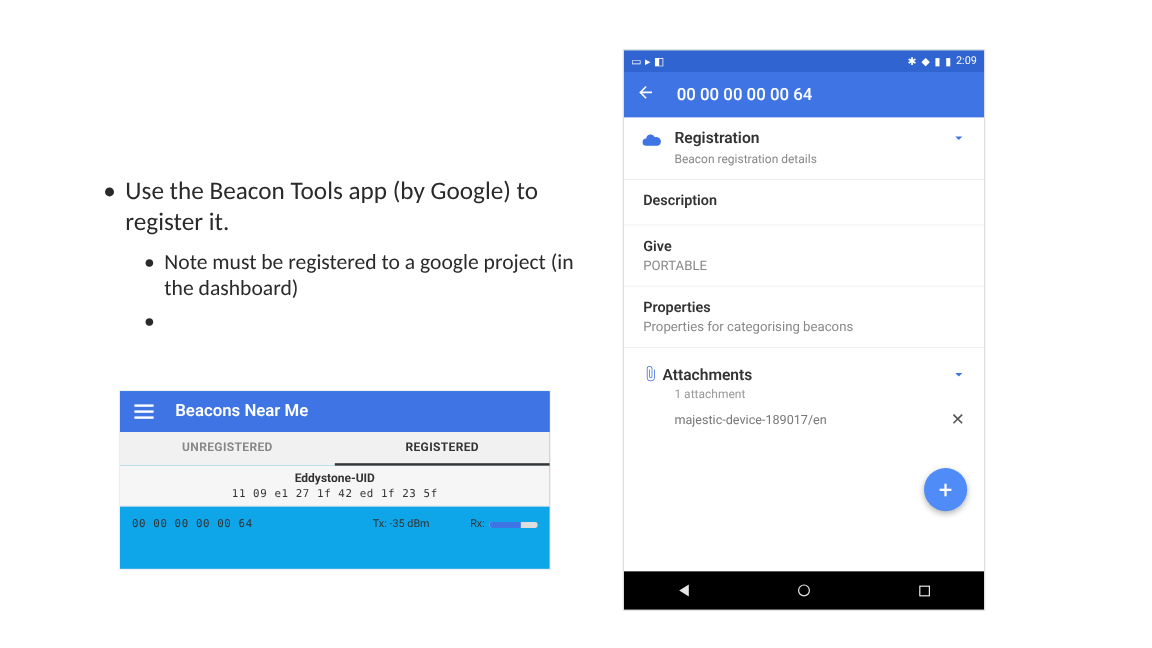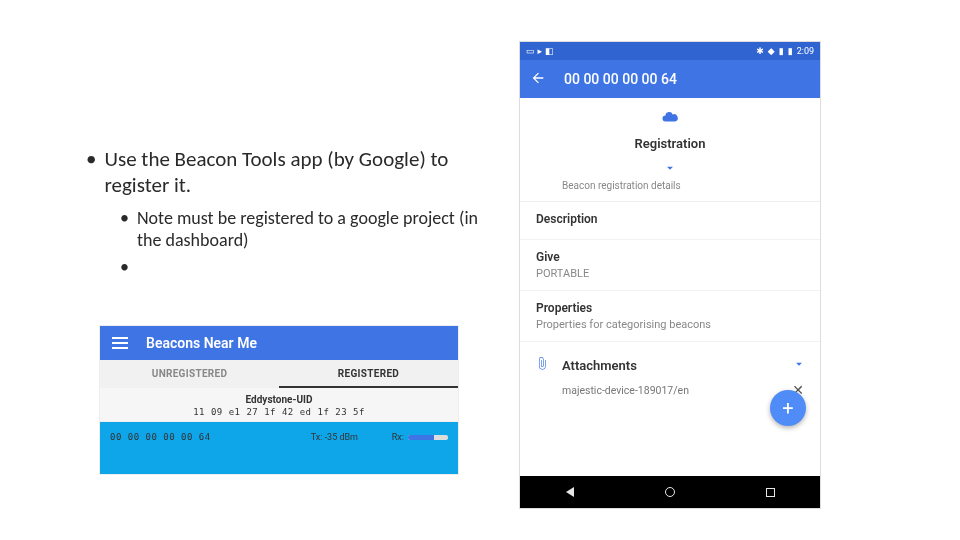--- a/index.html
+++ b/index.html
@@ -40,29 +40,29 @@
     font-family: Roboto, Arial, sans-serif; font-size: 12px; color:#333;
     display:flex; flex-direction:column;
   }
   .pr-status { height: 18px; background: #3064d0; color:#fff; display:flex; align-items:center; padding: 0 6px; font-size:9px; }
   .pr-status .left { display:flex; gap:3px; }
   .pr-status .right { margin-left:auto; display:flex; gap:4px; align-items:center; }
   .pr-appbar { height: 38px; background:#3f74e4; color:#fff; display:flex; align-items:center; padding:0 10px; font-size:14px; font-weight:500; }
   .pr-back { width:18px; margin-right:16px; }
   .pr-back svg { width:16px; height:16px; }
   .pr-body { flex:1; overflow:hidden; padding: 0; position:relative; background:#fff; }
-  .pr-cardhead { display:flex; align-items:center; padding: 10px 14px 2px; gap:10px;flex-direction:column; }
+  .pr-cardhead { display:flex; align-items:flex-start; padding: 10px 14px 2px; gap:10px; }
   .pr-cardhead .icn { width:18px; height:18px; display:flex; align-items:center; justify-content:center; }
   .pr-cardhead .ttl { font-weight:600; font-size:13px; flex:1; color:#333; }
   .pr-cardhead .chev { color:#3f74e4; }
   .pr-cardsub { padding: 0 14px 10px 42px; font-size:10px; color:#888; border-bottom:1px solid #eee; }
   .pr-field { padding: 10px 16px; border-bottom: 1px solid #f2f2f2; }
   .pr-field .lab { font-size:12px; font-weight:600; color:#333; margin-bottom:3px; }
   .pr-field .val { font-size:11px; color:#888; }
-  .pr-att { display:flex; align-items:center; padding: 10px 14px 2px; gap:10px; margin-top:4px; }
+  .pr-att { display:flex; align-items:center; padding: 10px 14px 2px; gap:0; margin-top:4px; }
   .pr-att .icn { width:18px; height:18px; color:#3f74e4; }
   .pr-att .ttl { font-weight:600; font-size:13px; flex:1; }
   .pr-att .chev { color:#3f74e4; }
   .pr-attrow { display:flex; padding: 6px 16px 10px 42px; font-size:10.5px; color:#777; align-items:center; }
   .pr-attrow .x { margin-left:auto; font-size:14px; color:#555; font-weight:300; }
   .pr-attcount { padding: 0 16px 0 42px; font-size:10px; color:#999; }
   .fab { position:absolute; right:14px; bottom:50px; width:36px; height:36px; border-radius:50%; background:#4f8cf7; color:#fff; display:flex; align-items:center; justify-content:center; font-size:20px; box-shadow:0 2px 5px rgba(0,0,0,.3); }
   .pr-nav { height:32px; background:#000; display:flex; align-items:center; justify-content:space-around; }
   .pr-nav span { color:#fff; opacity:.9; font-size:12px; }
   .tri { width:0; height:0; border-top:5px solid transparent; border-bottom:5px solid transparent; border-right:8px solid #fff; }
@@ -175,20 +175,21 @@
               <path fill="#3f74e4" d="M16.5 6v9.5a4 4 0 01-8 0V5a2.5 2.5 0 015 0v9.5a1 1 0 01-2 0V6h-1v8.5a2 2 0 004 0V5a3.5 3.5 0 00-7 0v10.5a5 5 0 0010 0V6h-1z"></path>
             </svg>
         </span>
         <span class="ttl">Attachments</span>
         <span class="chev">
           <svg width="14" height="14" viewBox="0 0 24 24">
               <path fill="#3f74e4" d="M7 10l5 5 5-5z"></path>
             </svg>
         </span>
       </div>
+      <div class="pr-attcount">1 attachment</div>
       <div class="pr-attrow">
         <span>majestic-device-189017/en</span>
         <span class="x">✕</span>
       </div>
 
       <div class="fab">+</div>
     </div>
     <div class="pr-nav">
       <span class="tri"></span>
       <span class="cir"></span>

